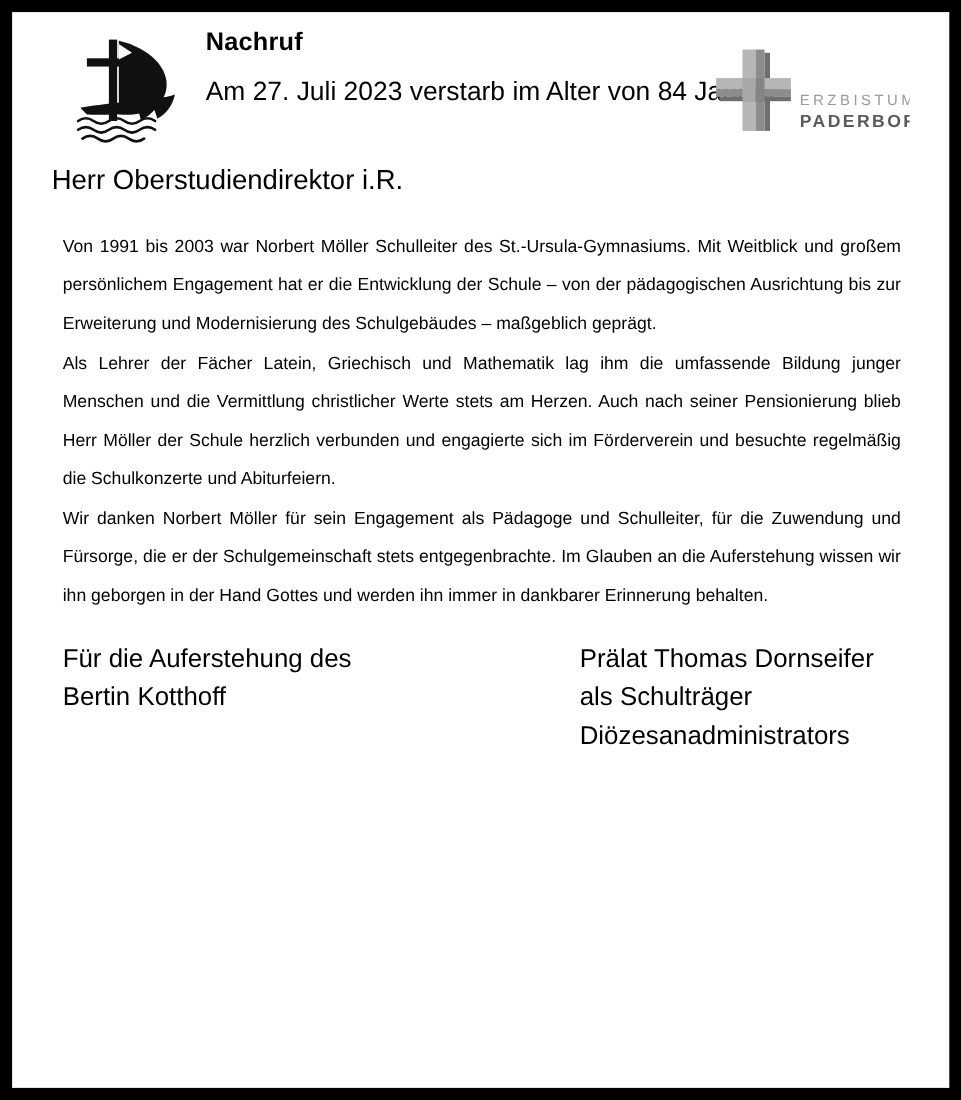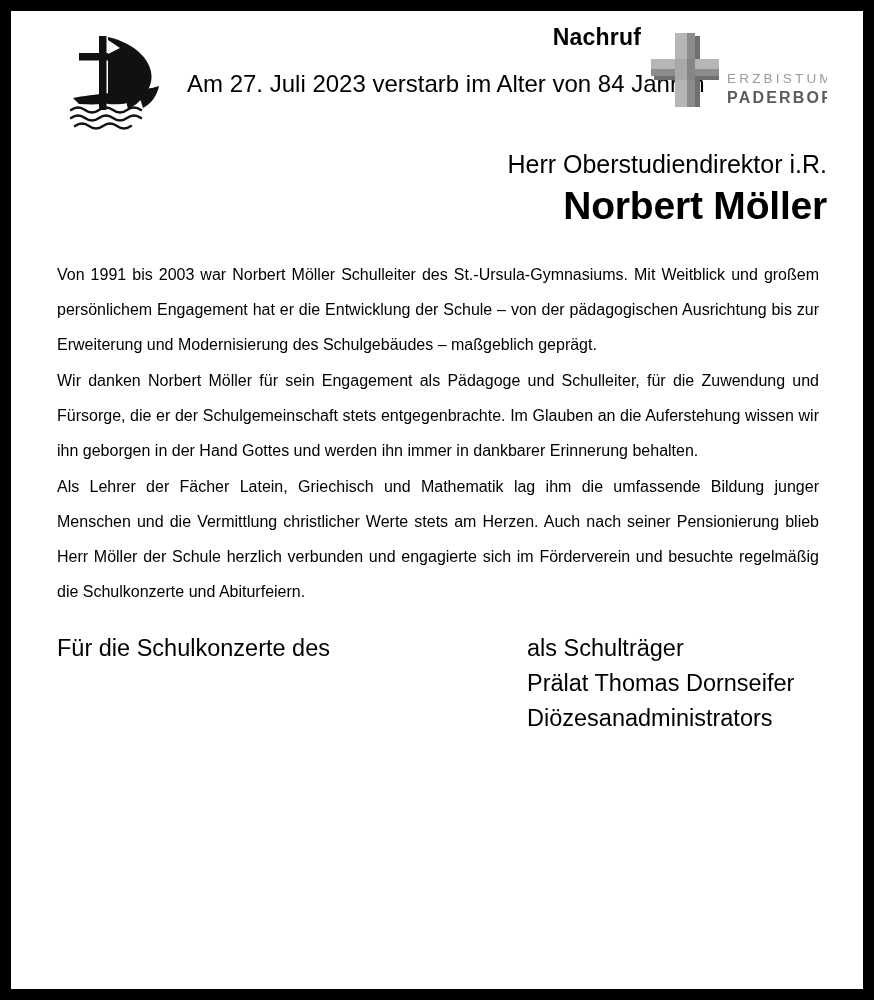--- a/index.html
+++ b/index.html
@@ -43,52 +43,52 @@
     position: absolute;
     left: 16px;
     top: 23px;
     width: 104px;
     height: 96px;
   }
 
   .diocese-logo {
     position: absolute;
     right: 0px;
-    top: 18px;
+    top: 30px;
     width: 180px;
     height: 92px;
   }
   .diocese-logo svg { display: block; }
 
   .header-center {
     position: absolute;
     left: 140px;
     right: 186px;
     top: 12px;
-    text-align: right;
+    text-align: left;
   }
 
   .title-nachruf {
     font-size: 23px;
     font-weight: bold;
     letter-spacing: 0.2px;
     line-height: 28px;
   }
 
   .subtitle-date {
     font-size: 24px;
     font-weight: normal;
     line-height: 30px;
     margin-top: 18px;
     white-space: nowrap;
   }
 
   
   .name-block {
-    text-align: right;
+    text-align: left;
     margin-top: 26px;
   }
   .honorific {
     font-size: 25px;
     line-height: 30px;
   }
   .deceased-name {
     font-size: 39px;
     font-weight: bold;
     line-height: 46px;
@@ -186,36 +186,36 @@
           </g>
 
           <text x="80" y="54" font-family="Liberation Sans, sans-serif" font-size="13.5" letter-spacing="3.2" fill="#9a9a9a">ERZBISTUM</text>
           <text x="80" y="74" font-family="Liberation Sans, sans-serif" font-size="16" font-weight="bold" letter-spacing="2.2" fill="#5b5b5b">PADERBORN</text>
         </svg>
       </div>
     </div>
 
     <div class="name-block">
       <div class="honorific">Herr Oberstudiendirektor i.R.</div>
-      <div class="deceased-name">Norbert Möller</div>
     </div>
 
     <div class="body-text">
       <p class="body-paragraph">Von 1991 bis 2003 war Norbert Möller Schulleiter des St.-Ursula-Gymnasiums. Mit Weitblick und großem persönlichem Engagement hat er die Entwicklung der Schule – von der pädagogischen Ausrichtung bis zur Erweiterung und Modernisierung des Schulgebäudes – maßgeblich geprägt.</p>
+      <p class="body-paragraph">Als Lehrer der Fächer Latein, Griechisch und Mathematik lag ihm die umfassende Bildung junger Menschen und die Vermittlung christlicher Werte stets am Herzen. Auch nach seiner Pensionierung blieb Herr Möller der Schule herzlich verbunden und engagierte sich im Förderverein und besuchte regelmäßig die Schulkonzerte und Abiturfeiern.</p>
       <p class="body-paragraph">Wir danken Norbert Möller für sein Engagement als Pädagoge und Schulleiter, für die Zuwendung und Fürsorge, die er der Schulgemeinschaft stets entgegenbrachte. Im Glauben an die Auferstehung wissen wir ihn geborgen in der Hand Gottes und werden ihn immer in dankbarer Erinnerung behalten.</p>
-      <p class="body-paragraph">Als Lehrer der Fächer Latein, Griechisch und Mathematik lag ihm die umfassende Bildung junger Menschen und die Vermittlung christlicher Werte stets am Herzen. Auch nach seiner Pensionierung blieb Herr Möller der Schule herzlich verbunden und engagierte sich im Förderverein und besuchte regelmäßig die Schulkonzerte und Abiturfeiern.</p>
     </div>
 
     <div class="signature-block">
 
       <div class="sig-col sig-col-left">
-        <div class="sig-line">Für die Schulkonzerte des</div>
+        <div class="sig-line">Für die Auferstehung des</div>
+        <div class="sig-line">Bertin Kotthoff</div>
       </div>
 
       <div class="sig-col sig-col-right">
+        <div class="sig-line">Prälat Thomas Dornseifer</div>
         <div class="sig-line">als Schulträger</div>
-        <div class="sig-line">Prälat Thomas Dornseifer</div>
         <div class="sig-line">Diözesanadministrators</div>
       </div>
     </div>
 
   </div>
 </div>
 
 </body></html>

